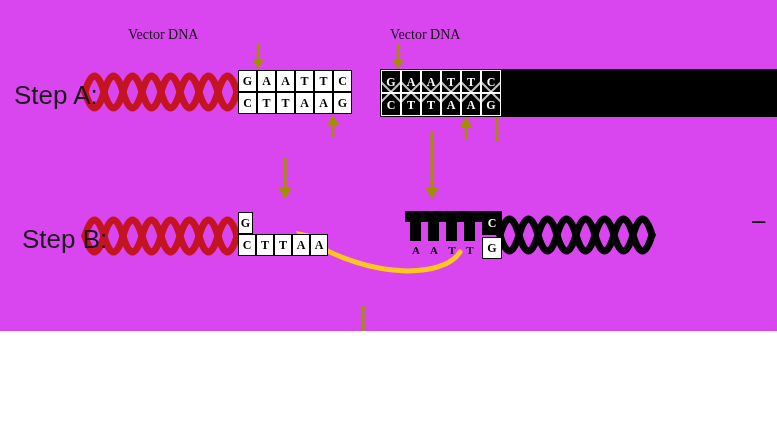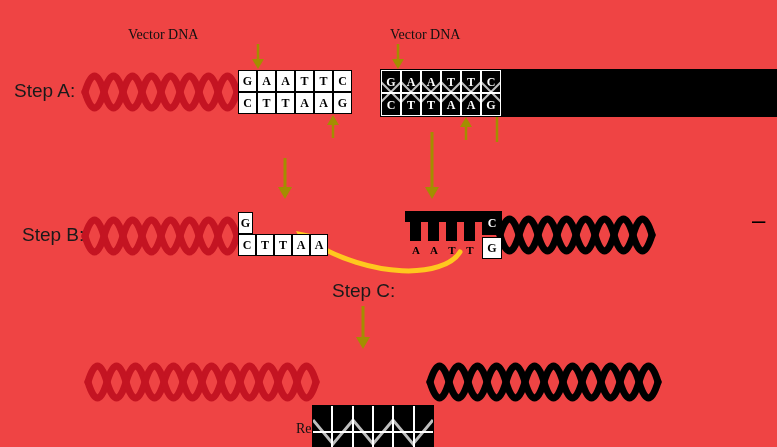--- a/index.html
+++ b/index.html
@@ -2,24 +2,24 @@
 <html style="--vector-helix: #c41422; --foreign-helix: #000000; --cut-arrow: #a38e00; --anneal-arrow: #ffc81e;"><head>
 <meta charset="utf-8">
 <style>
   :root{
     --vector-helix:#c41422;
     --foreign-helix:#000000;
     --cut-arrow:#a38e00;
     --anneal-arrow:#ffc81e;
   }
   html,body{margin:0;padding:0;background:#fff}
-  .canvas{position:relative;width:777px;height:447px;background:#ef4444;overflow:hidden;
+  .canvas{position:relative;width:777px;height:331px;background:#d946ef;overflow:hidden;
           font-family:"Liberation Sans",sans-serif;color:#111}
   .abs{position:absolute}
-  .steplabel{font-size:19px;color:#1a1a1a;white-space:nowrap}
+  .steplabel{font-size:26px;color:#1a1a1a;white-space:nowrap}
   .dnalabel{font-family:"Liberation Serif",serif;font-size:14px;color:#111;white-space:nowrap}
   .dash{font-size:24px;color:#000}
   .grid{display:grid}
   .cell{box-sizing:border-box;display:flex;align-items:center;justify-content:center;
         font-family:"Liberation Serif",serif;font-weight:700;font-size:12px;line-height:1}
   .wcell{background:#fff;border:1px solid #000;color:#000}
   .bcell{background:#000;border:1px solid #fff;color:#fff}
   .kcell{background:#000;border:1px solid #000;color:#fff}
   .bareletter{background:transparent;border:none;color:#000;font-size:11px}
   .helix{stroke:currentColor;stroke-width:7;fill:none;stroke-linecap:round}
@@ -107,21 +107,20 @@
       <rect x="428" y="211" width="11" height="30"></rect>
       <rect x="446" y="211" width="11" height="30"></rect>
       <rect x="464" y="211" width="11" height="30"></rect>
     </g>
   </svg>
 
   <div class="abs dnalabel" style="left:128px;top:27px">Vector DNA</div>
   <div class="abs dnalabel" style="left:390px;top:27px">Vector DNA</div>
   <div class="abs steplabel" style="left:14px;top:80px">Step A:</div>
   <div class="abs steplabel" style="left:22px;top:224px">Step B:</div>
-  <div class="abs steplabel" style="left:332px;top:280px">Step C:</div>
   <div class="abs dnalabel" style="left:296px;top:421px">Recombinant DNA</div>
   <div class="abs dash" style="left:752px;top:206px">–</div>
 
   <div class="abs grid" style="left:238px;top:70px;grid-template-columns:repeat(6,19px);grid-template-rows:22px 22px">
     <div class="cell wcell">G</div>
     <div class="cell wcell">A</div>
     <div class="cell wcell">A</div>
     <div class="cell wcell">T</div>
     <div class="cell wcell">T</div>
     <div class="cell wcell">C</div>

